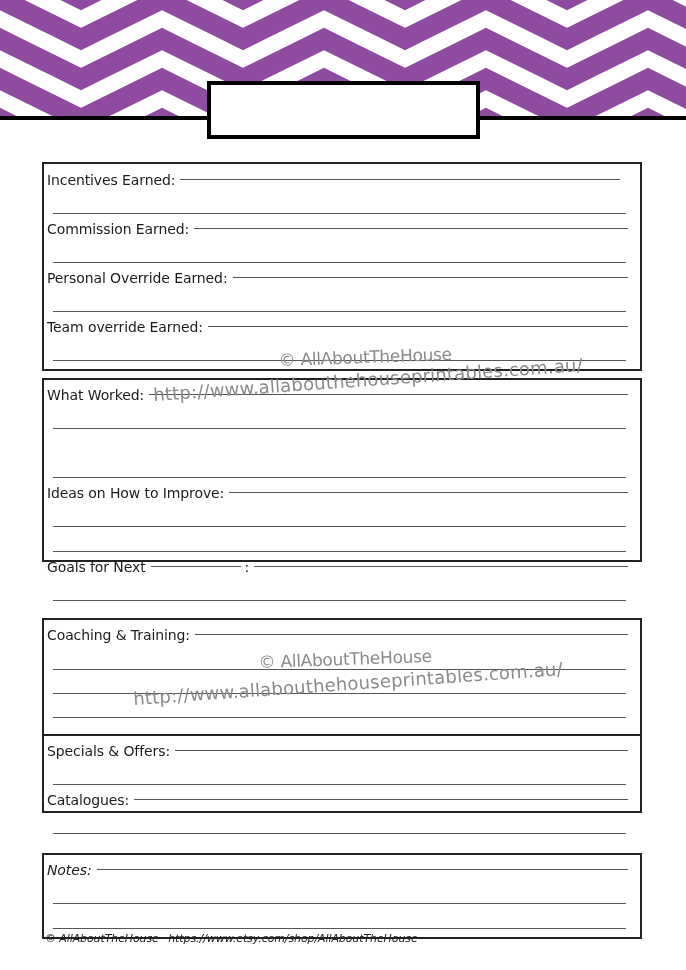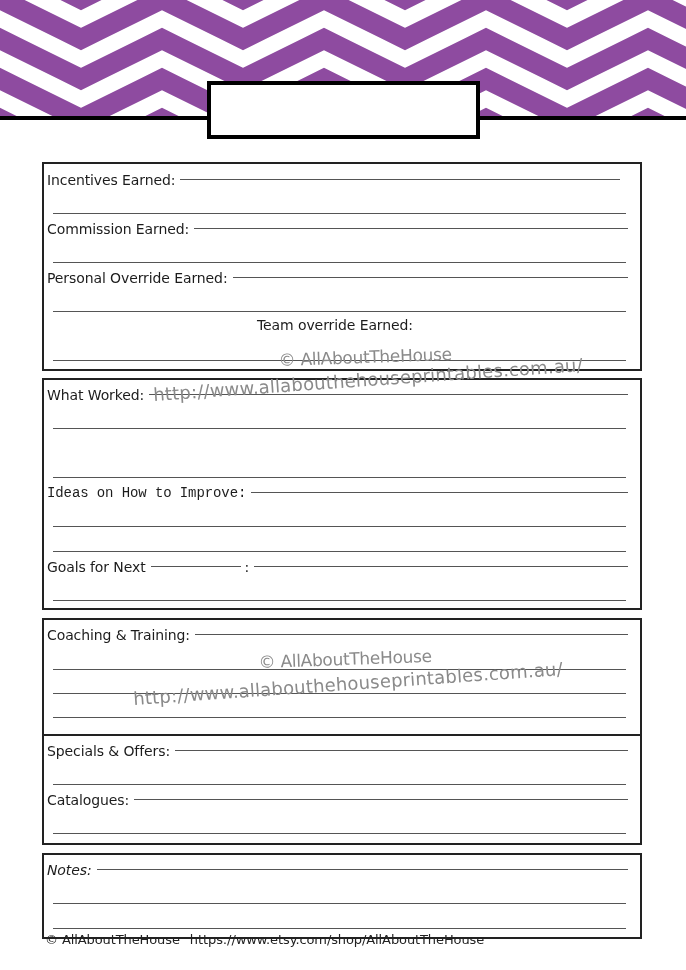--- a/index.html
+++ b/index.html
@@ -42,22 +42,22 @@
 
     .watermark {
       position: absolute; color: #8a8a8a; white-space: nowrap;
       font-family: "DejaVu Sans", sans-serif; pointer-events: none;
       transform-origin: left bottom;
     }
     .wm-copy { font-size: 17px; letter-spacing: -0.3px; }
     .wm-url { font-size: 18px; letter-spacing: 0.2px; }
 
     .footer {
-      position: absolute; left: 45px; top: 932px; font-size: 13px; color: #222;
-      white-space: nowrap; letter-spacing: -0.1px;
+      position: absolute; left: 45px; top: 932px; font-size: 11px; color: #222;
+      white-space: nowrap; letter-spacing: -0.1px; font-style: italic;
     }
     .footer span + span { margin-left: 6px; }
   </style>
 </head>
 <body>
 
 <div class="header-band">
   <svg width="686" height="117" viewBox="0 0 686 117">
     <defs>
       <pattern id="chev" x="0" y="0" width="162" height="40" patternUnits="userSpaceOnUse" patternTransform="translate(0,-2)">
@@ -84,35 +84,35 @@
   <div class="row" style="top:55px;">
     <span class="label">Commission Earned:</span>
     <span class="fill"></span>
   </div>
   <div class="blank-line" style="top:98px;"></div>
   <div class="row" style="top:104px;">
     <span class="label">Personal Override Earned:</span>
     <span class="fill"></span>
   </div>
   <div class="blank-line" style="top:147px;"></div>
-  <div class="row" style="top:153px;flex-direction:column;">
+  <div class="row" style="top:153px;">
     <span class="label">Team override Earned:</span>
     <span class="fill"></span>
   </div>
   <div class="blank-line" style="top:196px;"></div>
 </div>
 
-<div class="section" style="top:378px;height:232px;padding-left:14px;">
+<div class="section" style="top:378px;height:184px;padding-left:14px;">
   <div class="row" style="top:5px;">
     <span class="label">What Worked:</span>
     <span class="fill"></span>
   </div>
   <div class="blank-line" style="top:48px;"></div>
   <div class="blank-line" style="top:97px;"></div>
-  <div class="row" style="top:103px;font-family:Liberation Mono, monospace;">
+  <div class="row" style="top:103px;">
     <span class="label">Ideas on How to Improve:</span>
     <span class="fill"></span>
   </div>
   <div class="blank-line" style="top:146px;"></div>
   <div class="blank-line" style="top:171px;"></div>
   <div class="row" style="top:177px;">
     <span class="label">Goals for Next</span>
     <span class="fill short"></span>
     <span class="colon">:</span>
     <span class="fill"></span>
@@ -123,21 +123,21 @@
 <div class="section" style="top:618px;height:119px;">
   <div class="row" style="top:5px;">
     <span class="label">Coaching &amp; Training:</span>
     <span class="fill"></span>
   </div>
   <div class="blank-line" style="top:49px;"></div>
   <div class="blank-line" style="top:73px;"></div>
   <div class="blank-line" style="top:97px;"></div>
 </div>
 
-<div class="section" style="top:734px;height:111px;">
+<div class="section" style="top:734px;height:79px;">
   <div class="row" style="top:5px;">
     <span class="label">Specials &amp; Offers:</span>
     <span class="fill"></span>
   </div>
   <div class="blank-line" style="top:48px;"></div>
   <div class="row" style="top:54px;">
     <span class="label">Catalogues:</span>
     <span class="fill"></span>
   </div>
   <div class="blank-line" style="top:97px;"></div>

